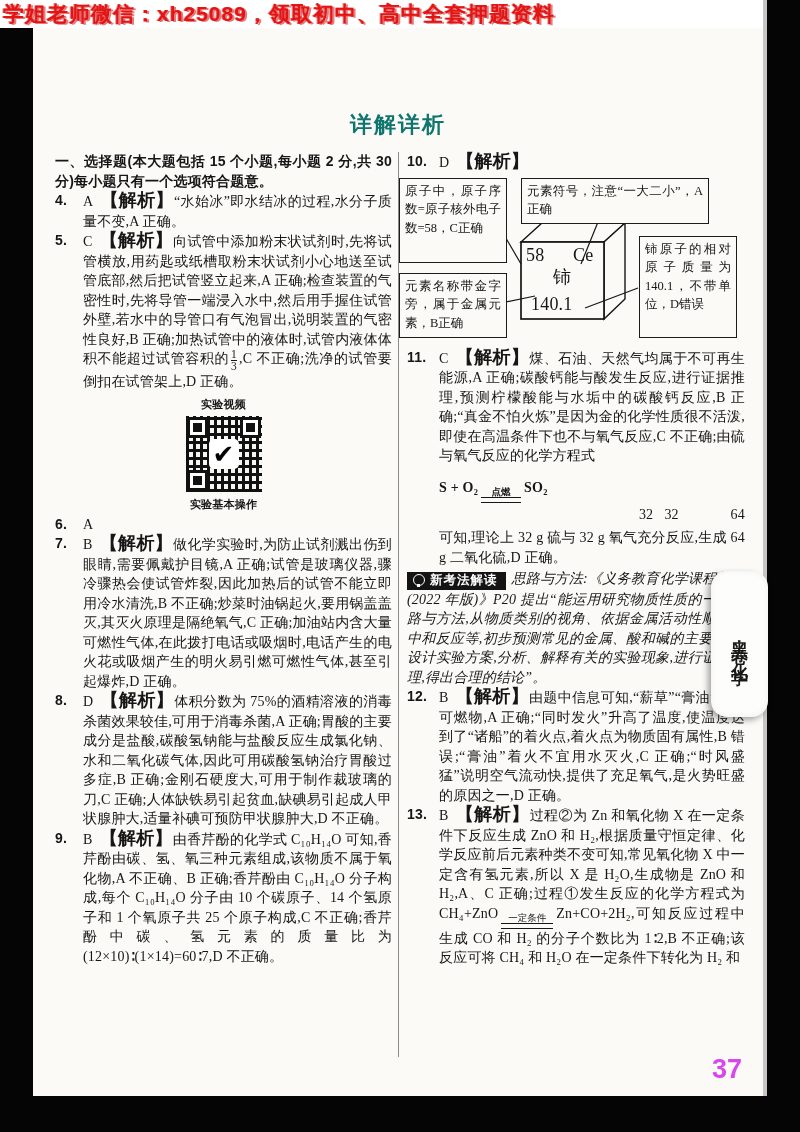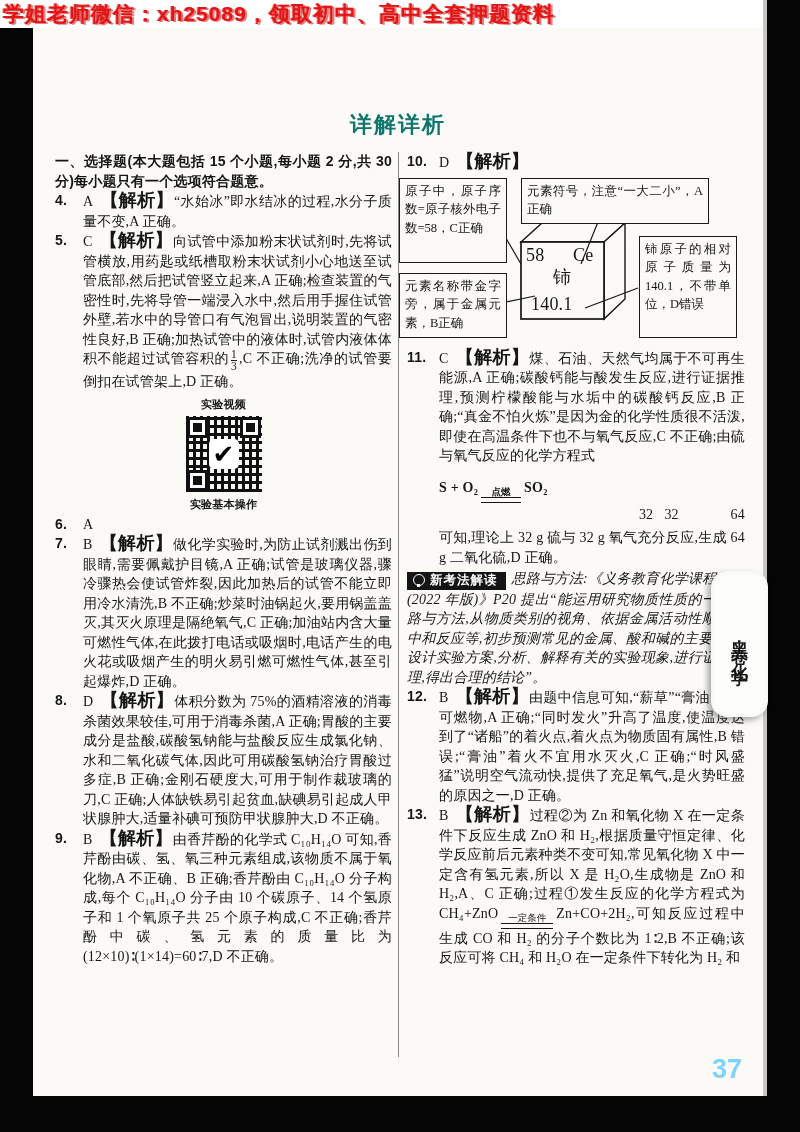--- a/index.html
+++ b/index.html
@@ -22,21 +22,21 @@
   .page-edge-shadow{position:absolute;left:763px;top:0;width:4px;height:1096px;background:#c6c6c6;}
   .page-title{
     position:absolute;left:33px;top:110px;width:730px;text-align:center;
     font-family:"Liberation Sans","DejaVu Sans",sans-serif;
     font-weight:bold;font-size:22px;letter-spacing:2px;color:#0f766e;
   }
   .col-divider{position:absolute;left:398px;top:152px;width:1px;height:905px;background:#8a8a8a;}
   .page-number{
     position:absolute;left:652px;top:1054px;width:90px;text-align:right;
     font-family:"Liberation Sans","DejaVu Sans",sans-serif;
-    font-weight:bold;font-size:27px;color:#7dd3fc;
+    font-weight:bold;font-size:27px;color:#d946ef;
   }
   
   .side-tab{
     position:absolute;left:711px;top:571px;width:57px;height:146px;
     background:#fdfdfb;border-radius:16px;
     box-shadow:-3px 3px 6px rgba(0,0,0,.35), inset 0 0 6px rgba(0,0,0,.06);
     display:flex;align-items:center;justify-content:center;
   }
   .side-tab span{
     writing-mode:vertical-rl;

